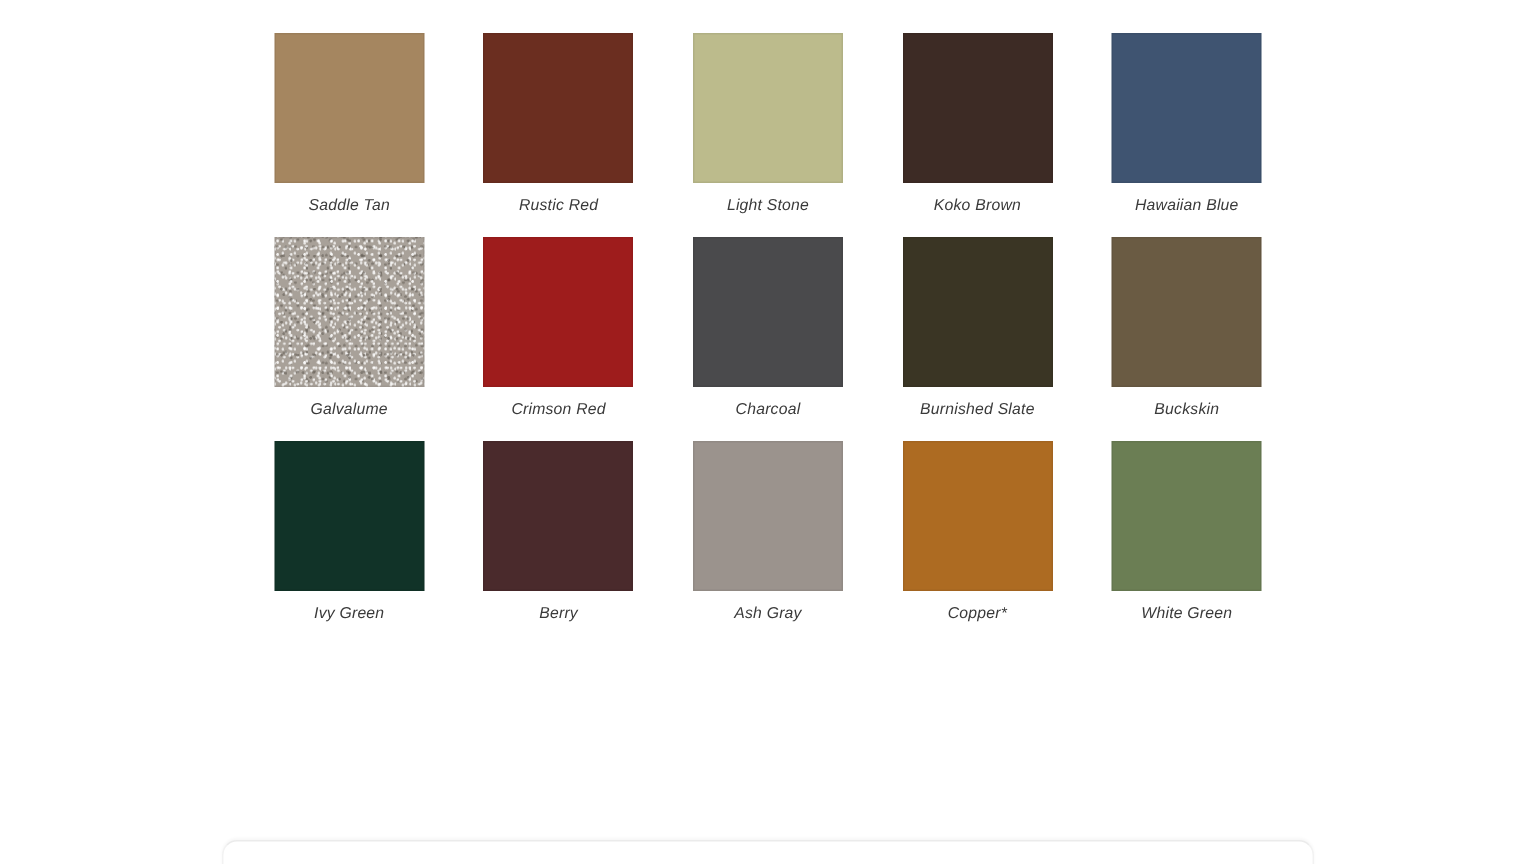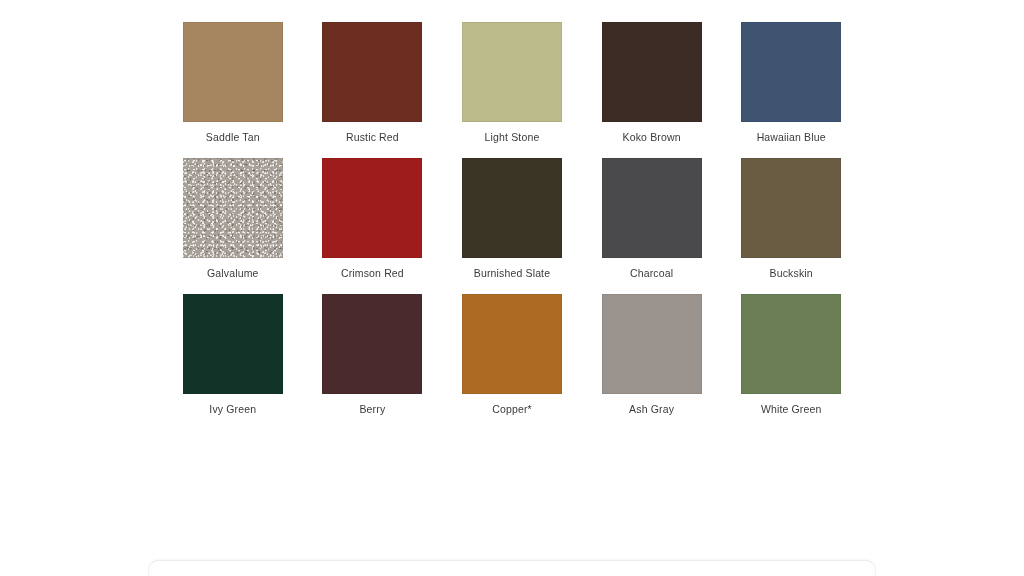--- a/index.html
+++ b/index.html
@@ -49,20 +49,21 @@
     row-gap: 6px;
     width: 100%;
     height: 538px;
   }
 
   .swatch-cell {
     display: flex;
     flex-direction: column;
     align-items: center;
     justify-content: flex-start;
+    font-style: italic;
   }
 
   .swatch-chip {
     width: 100px;
     height: 100px;
     border: 1px solid rgba(0,0,0,0.06);
     flex: 0 0 auto;
     position: relative;
   }
 
@@ -126,46 +127,46 @@
       </div>
       <div class="swatch-cell">
         <div class="swatch-chip textured" style="background-color: rgb(168, 161, 153);"></div>
         <div class="swatch-label">Galvalume</div>
       </div>
       <div class="swatch-cell">
         <div class="swatch-chip" style="background-color: rgb(158, 28, 28);"></div>
         <div class="swatch-label">Crimson Red</div>
       </div>
       <div class="swatch-cell">
+        <div class="swatch-chip" style="background-color: rgb(74, 74, 76);"></div>
+        <div class="swatch-label">Charcoal</div>
+      </div>
+      <div class="swatch-cell">
         <div class="swatch-chip" style="background-color: rgb(58, 53, 36);"></div>
         <div class="swatch-label">Burnished Slate</div>
-      </div>
-      <div class="swatch-cell">
-        <div class="swatch-chip" style="background-color: rgb(74, 74, 76);"></div>
-        <div class="swatch-label">Charcoal</div>
       </div>
       <div class="swatch-cell">
         <div class="swatch-chip" style="background-color: rgb(106, 91, 67);"></div>
         <div class="swatch-label">Buckskin</div>
       </div>
       <div class="swatch-cell">
         <div class="swatch-chip" style="background-color: rgb(17, 51, 40);"></div>
         <div class="swatch-label">Ivy Green</div>
       </div>
       <div class="swatch-cell">
         <div class="swatch-chip" style="background-color: rgb(74, 42, 44);"></div>
         <div class="swatch-label">Berry</div>
       </div>
       <div class="swatch-cell">
+        <div class="swatch-chip" style="background-color: rgb(155, 147, 141);"></div>
+        <div class="swatch-label">Ash Gray</div>
+      </div>
+      <div class="swatch-cell">
         <div class="swatch-chip" style="background-color: rgb(173, 107, 34);"></div>
         <div class="swatch-label">Copper*</div>
-      </div>
-      <div class="swatch-cell">
-        <div class="swatch-chip" style="background-color: rgb(155, 147, 141);"></div>
-        <div class="swatch-label">Ash Gray</div>
       </div>
       <div class="swatch-cell">
         <div class="swatch-chip" style="background-color: rgb(107, 126, 84);"></div>
         <div class="swatch-label">White Green</div>
       </div>
     </div>
 </div>
 
 <div id="bottom-card-edge"></div>
 

